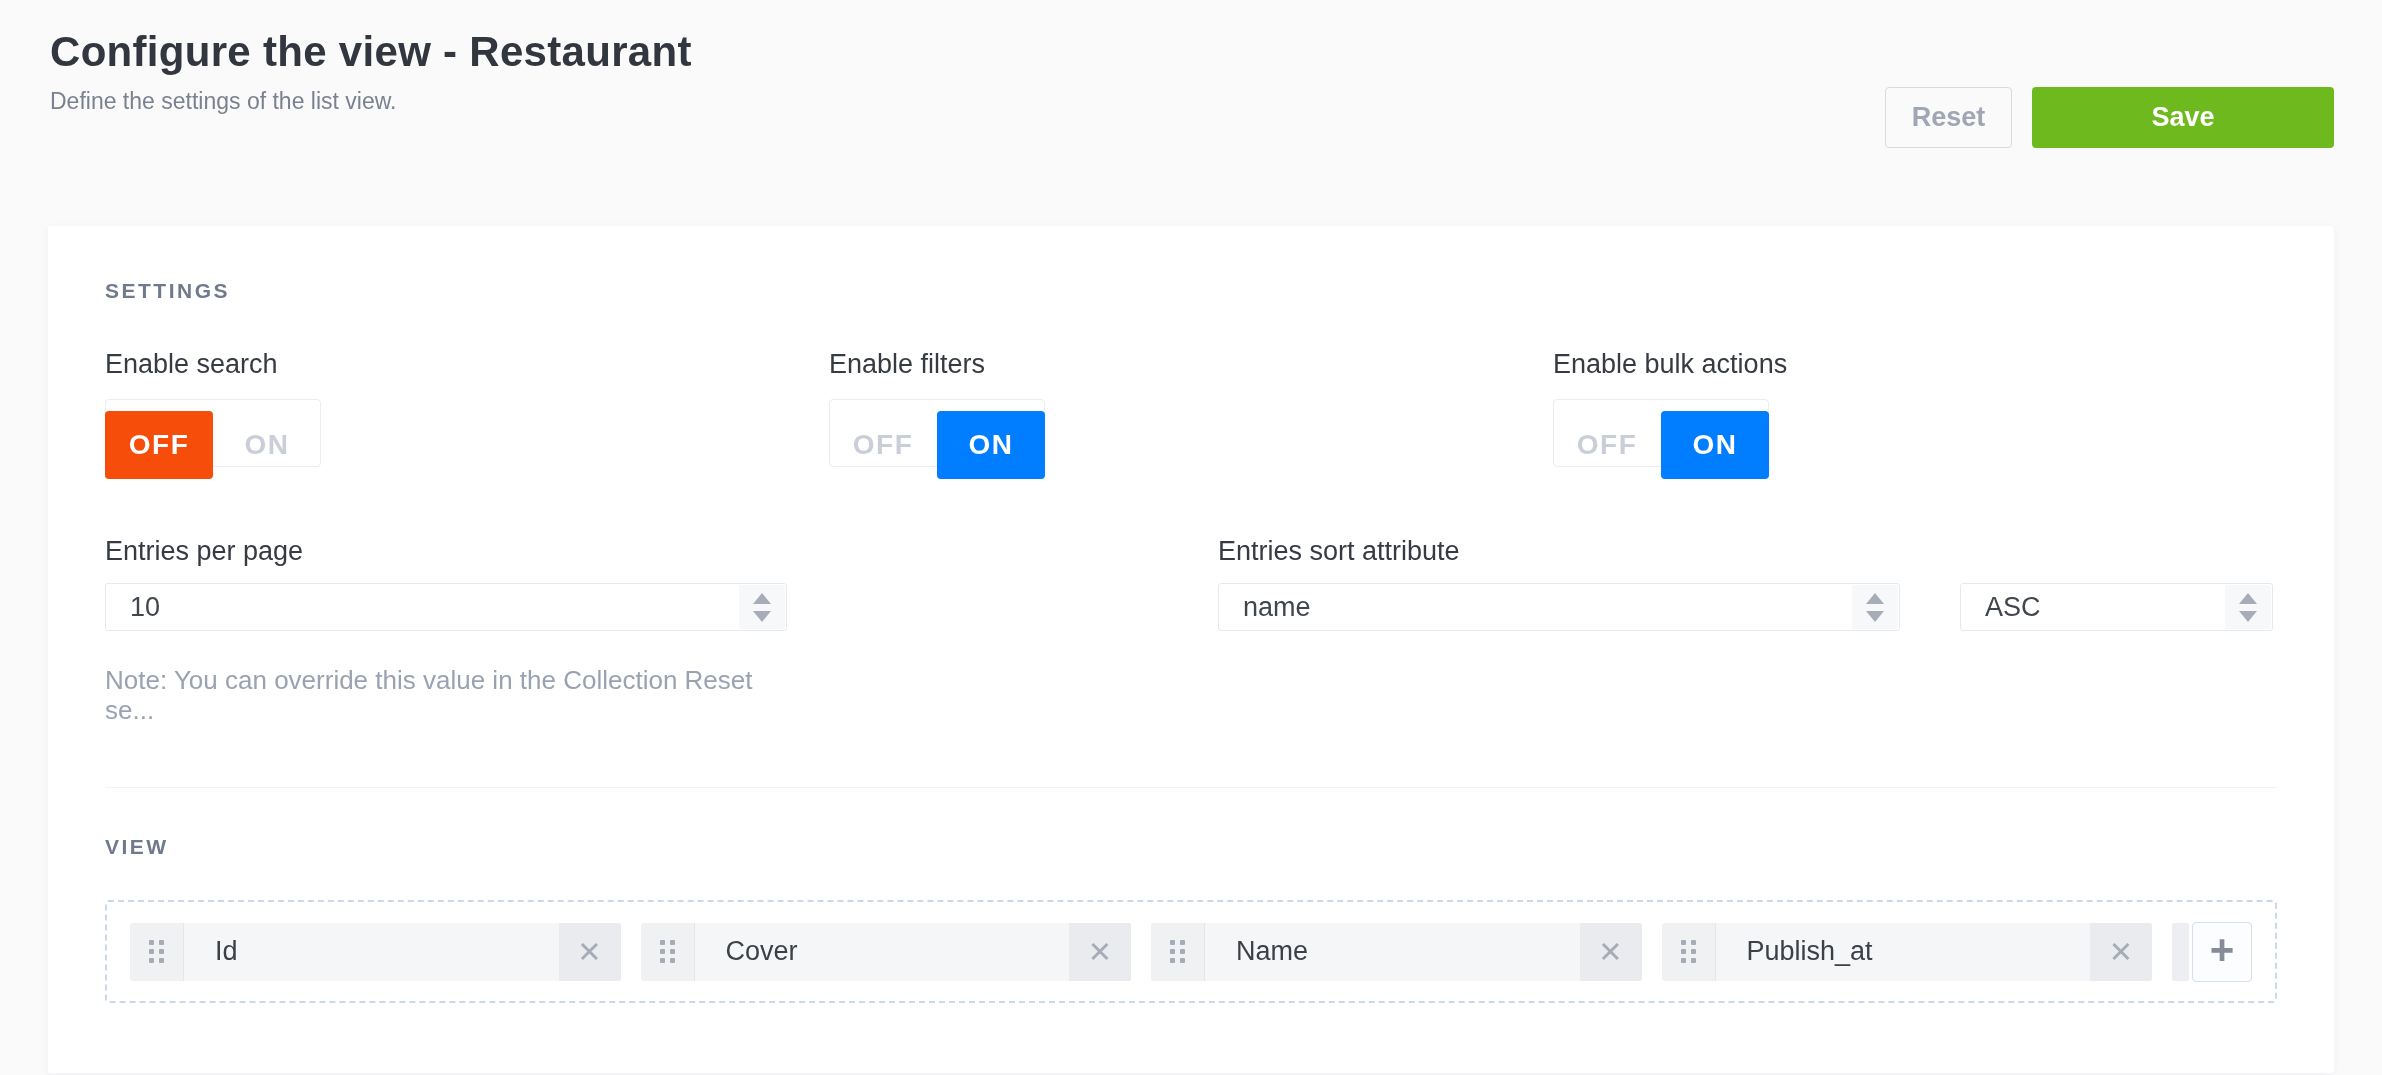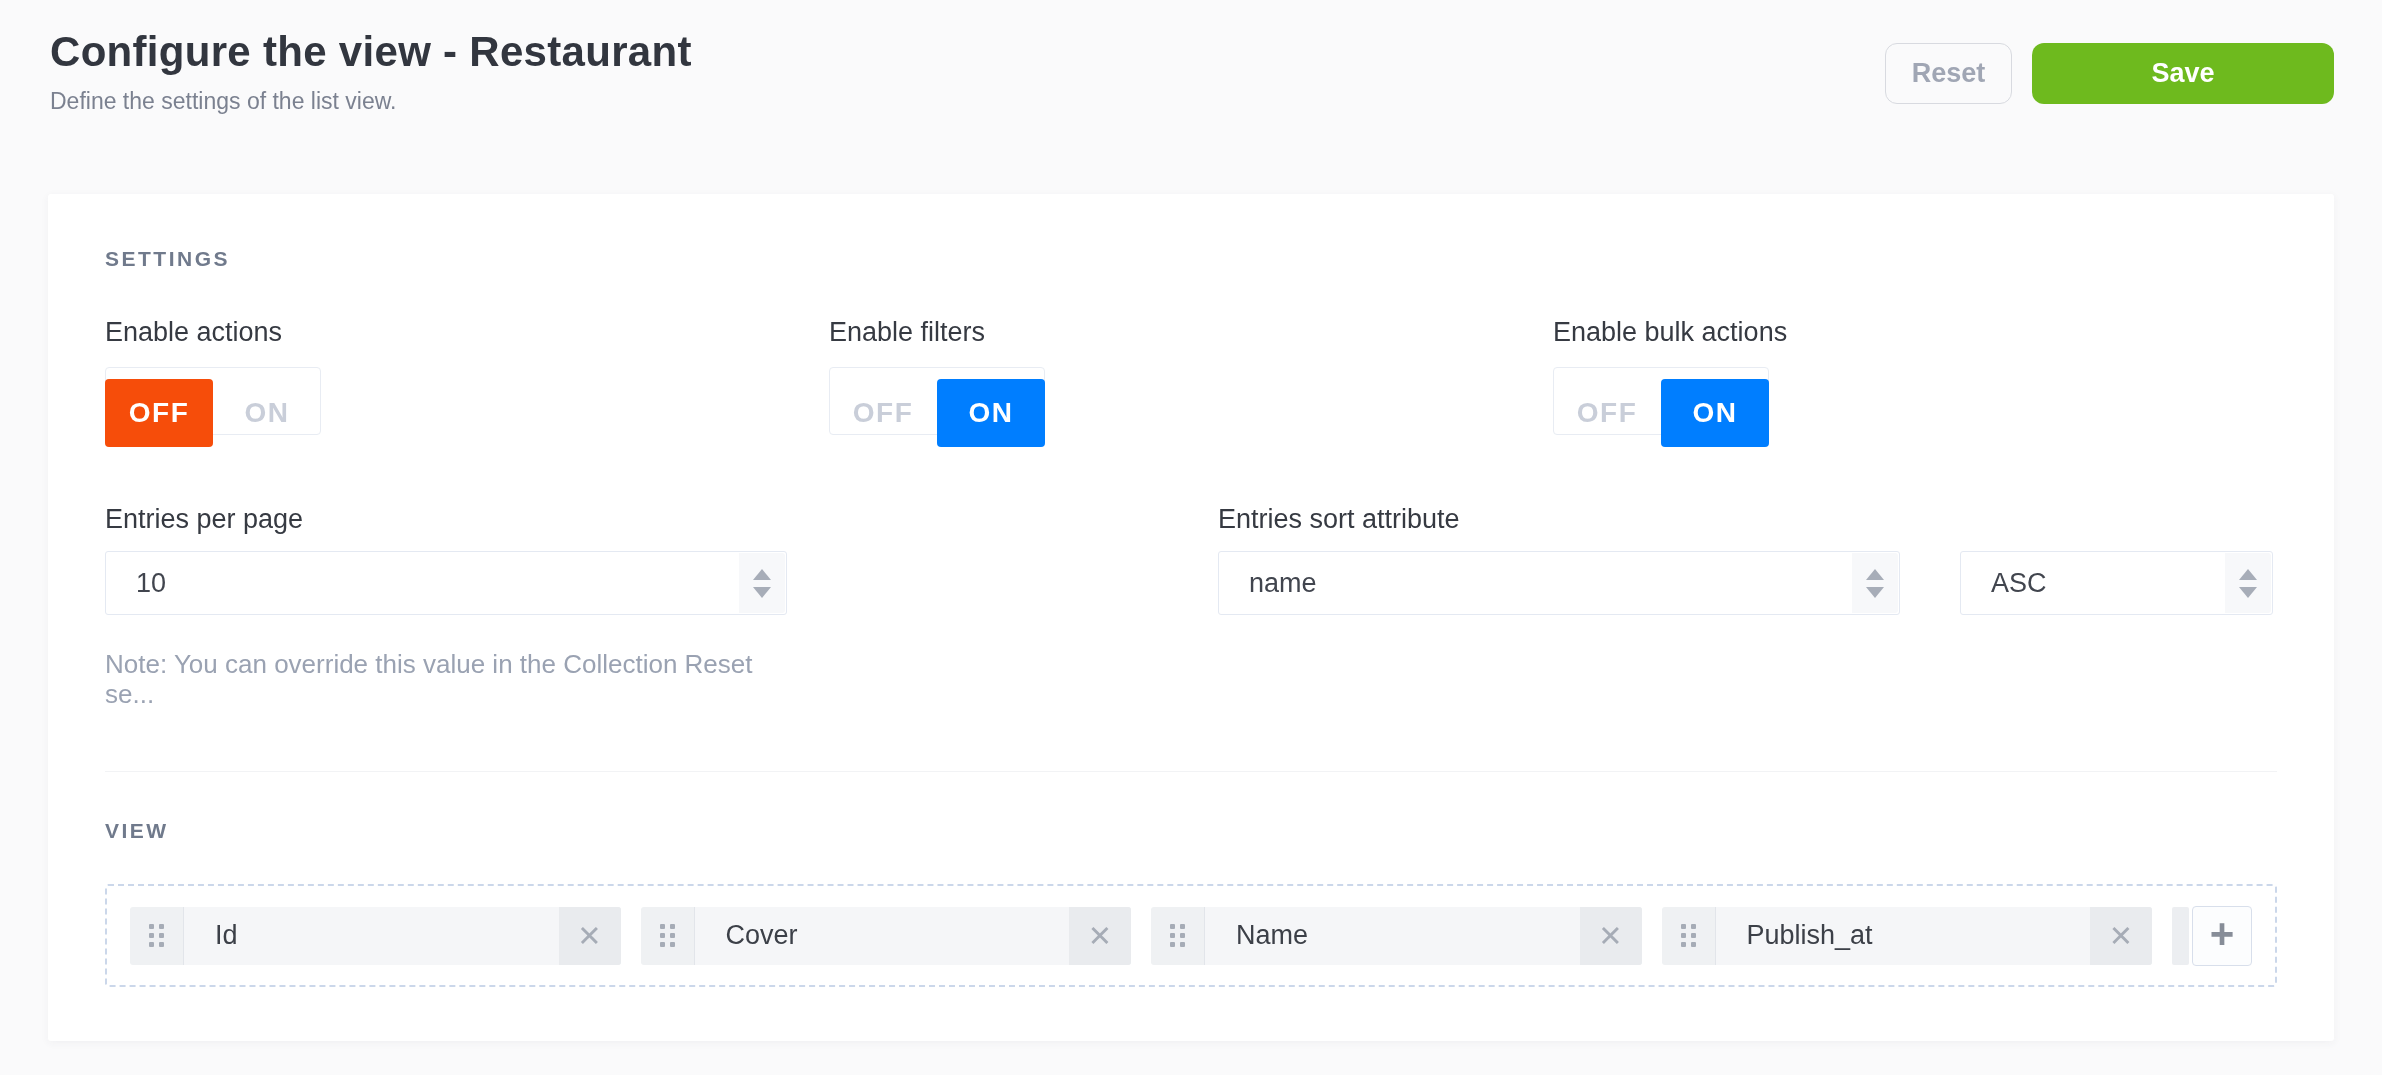--- a/index.html
+++ b/index.html
@@ -10,21 +10,21 @@
     font-family:"Liberation Sans", sans-serif;
     color:#33373f;
     overflow:hidden;
   }
 
   
   .header { display:flex; justify-content:space-between; padding:26px 48px 0 50px; }
   .page-title { font-size:42px; font-weight:700; color:#32363f; line-height:52px; letter-spacing:0.3px; }
   .page-subtitle { font-size:23px; color:#7b8190; margin-top:8px; line-height:30px; }
   .header-actions { display:flex; gap:20px; margin-top:17px; }
-  .btn { border:none; border-radius:12px; font-family:inherit; font-weight:700; font-size:27px; cursor:pointer; }
+  .btn { border:none; border-radius:4px; font-family:inherit; font-weight:700; font-size:27px; cursor:pointer;margin-top:44px; }
   .btn-reset { width:127px; height:61px; background:transparent; border:1px solid #d8dae0; color:#a0a6b4; }
   .btn-save  { width:302px; height:61px; background:#6eba1e; color:#ffffff; }
 
   
   .card {
     margin:78px 48px 0 48px;
     width:2286px; height:847px;
     background:#ffffff; border-radius:3px;
     box-shadow:0 2px 8px rgba(50,60,80,0.05);
     padding:52px 57px 0 57px;
@@ -46,23 +46,23 @@
   .toggle-seg.active { color:#fff; border-radius:4px; z-index:2; }
   .seg-off.active { background:#f64d0a; }
   .seg-on.active  { background:#007eff; }
 
   
   .selects-rows { display:flex; margin-top:69px; }
   .group-entries { width:682px; }
   .group-sort { margin-left:431px; }
   .selects-pair { display:flex; gap:60px; margin-top:16px; }
   .select {
-    position:relative; height:64px; margin-top:16px;
+    position:relative; height:48px; margin-top:16px;
     border:1px solid #e4e9f2; border-radius:3px; background:#fff;
-    display:flex; align-items:center; padding-left:30px;
+    display:flex; align-items:center; padding-left:24px;
     font-size:27px; color:#41454e; cursor:pointer;
   }
   .selects-pair .select { margin-top:0; }
   .sel-entries { width:682px; }
   .sel-attr { width:682px; }
   .sel-order { width:313px; }
   .spin {
     position:absolute; right:1px; top:1px; bottom:1px; width:46px;
     background:#f7f8fa; border-radius:0 3px 3px 0;
     display:flex; flex-direction:column; align-items:center; justify-content:center; gap:7px;
@@ -112,21 +112,21 @@
   </div>
 </div>
 
 <div class="card">
 
   <div class="section-title">SETTINGS</div>
 
   <div class="toggles-row">
 
     <div class="toggle-group">
-      <div class="field-label">Enable actions</div>
+      <div class="field-label">Enable search</div>
       <div class="toggle">
         <div class="toggle-bg"></div>
         <div class="toggle-seg seg-off active">OFF</div>
         <div class="toggle-seg seg-on">ON</div>
       </div>
     </div>
 
     <div class="toggle-group">
       <div class="field-label">Enable filters</div>
       <div class="toggle">

